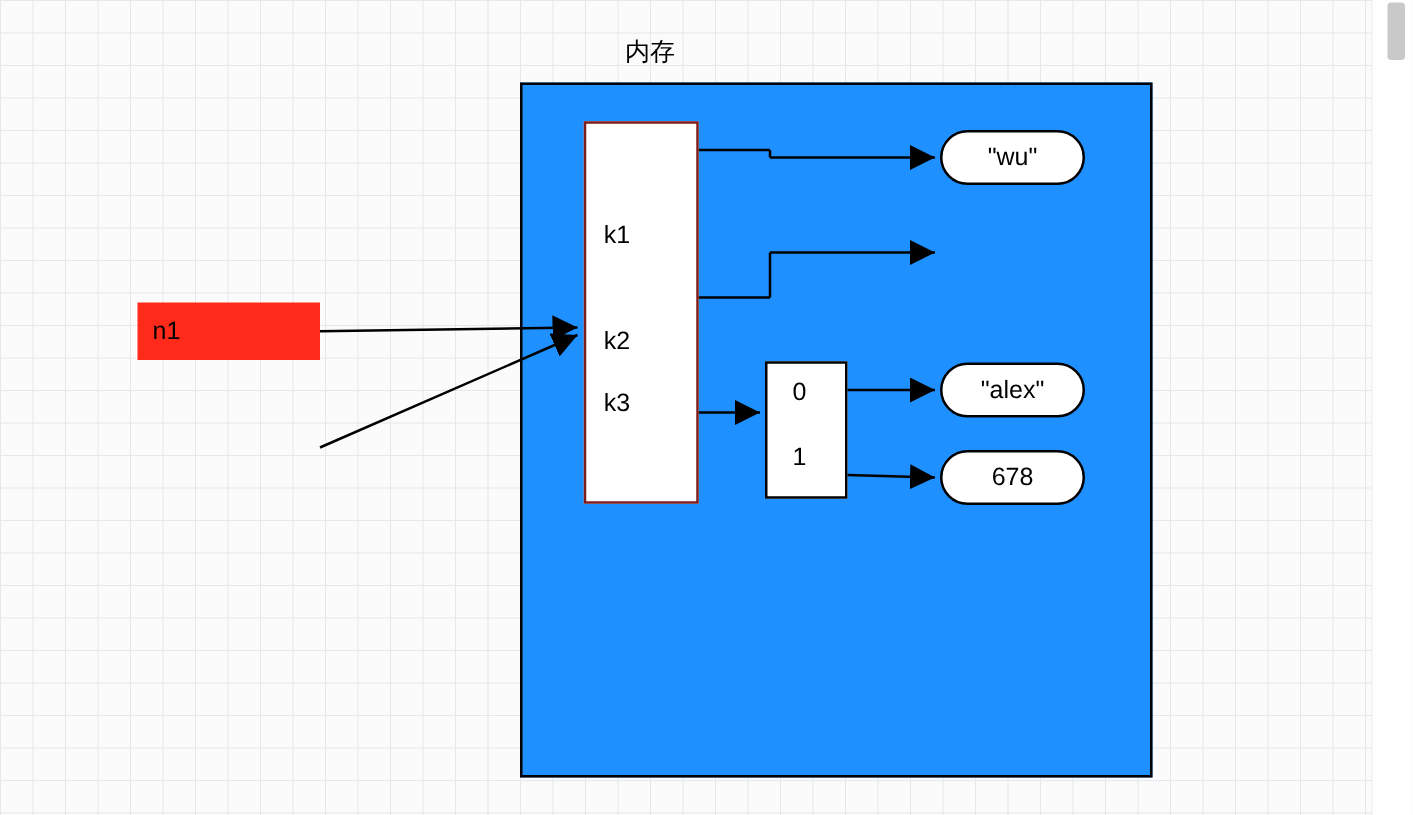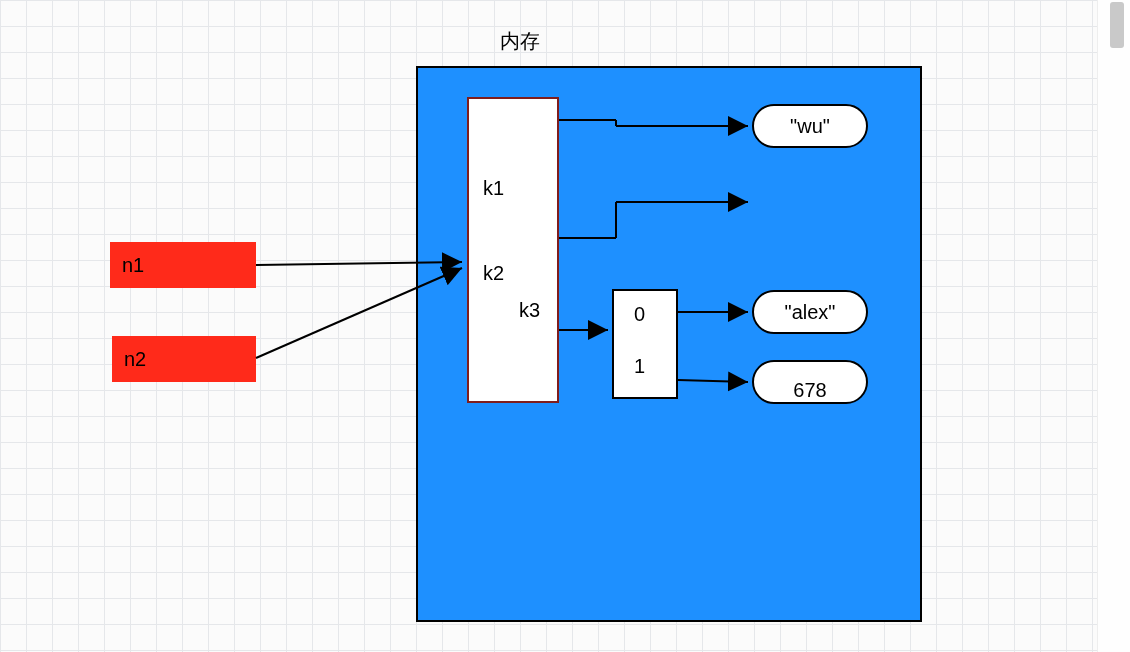--- a/index.html
+++ b/index.html
@@ -126,42 +126,39 @@
 
 <div class="stage">
 
   <div class="mem-title" style="left:500px; top:28px;text-align:right;">内存</div>
 
   <div class="mem-box" style="left:416px; top:66px; width:502px; height:552px;"></div>
 
   <div class="red-box" style="left:110px; top:242px; width:146px; height:46px;">
     <span>n1</span>
   </div>
-  <div class="red-box" style="left:112px; top:336px; width:144px; height:46px;">
-    <span>n2</span>
-  </div>
 
   <div class="dict-box" style="left:467px; top:97px; width:92px; height:306px;">
     <div style="left:14px; top:78px;">k1</div>
     <div style="left:14px; top:148px;margin-top:15px;">k2</div>
-    <div style="left:14px; top:200px;margin-left:36px;">k3</div>
+    <div style="left:14px; top:213px;">k3</div>
   </div>
 
   <div class="list-box" style="left:612px; top:289px; width:66px; height:110px;">
     <div style="left:20px; top:12px;">0</div>
     <div style="left:20px; top:64px;">1</div>
   </div>
 
   <div class="val-pill" style="left:752px; top:104px; width:116px; height:44px;">
     <span>"wu"</span>
   </div>
   <div class="val-pill" style="left:752px; top:290px; width:116px; height:44px;">
     <span>"alex"</span>
   </div>
-  <div class="val-pill" style="left:752px; top:360px; width:116px; height:44px;align-items:flex-end;">
+  <div class="val-pill" style="left:752px; top:360px; width:116px; height:44px;">
     <span>678</span>
   </div>
 
   <svg class="arrows">
     <defs>
       <marker id="ah" markerWidth="12" markerHeight="12" refX="10" refY="5" orient="auto">
         <path d="M0,0 L10,5 L0,10 Z" fill="#000"></path>
       </marker>
     </defs>
 

